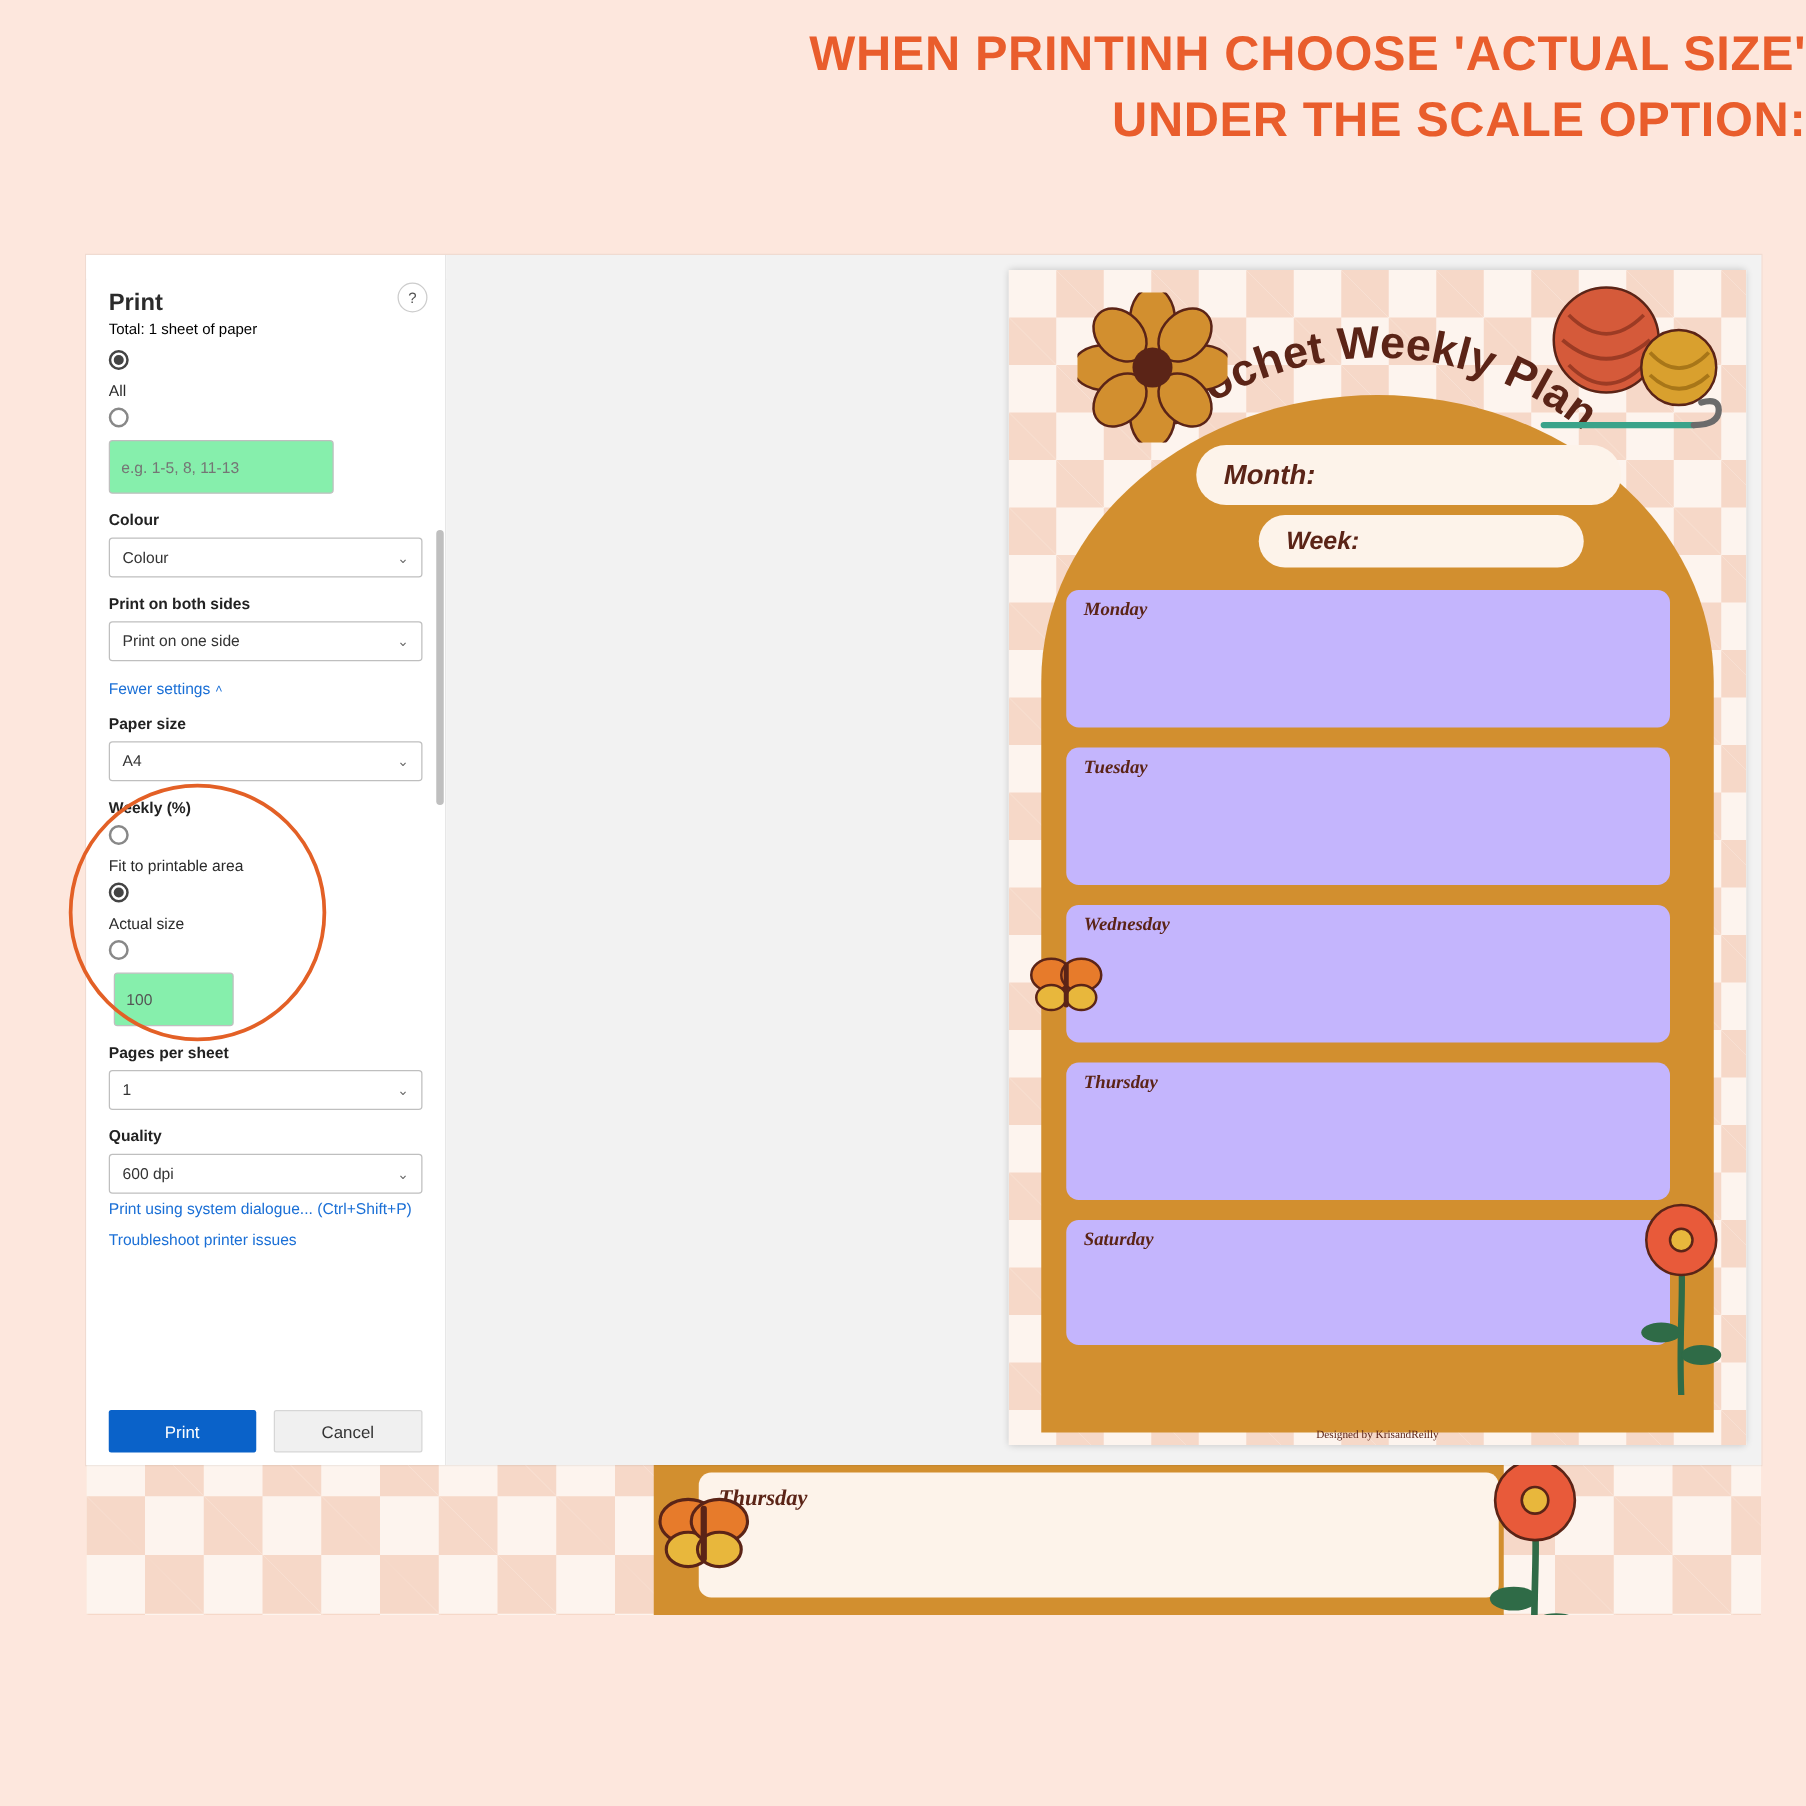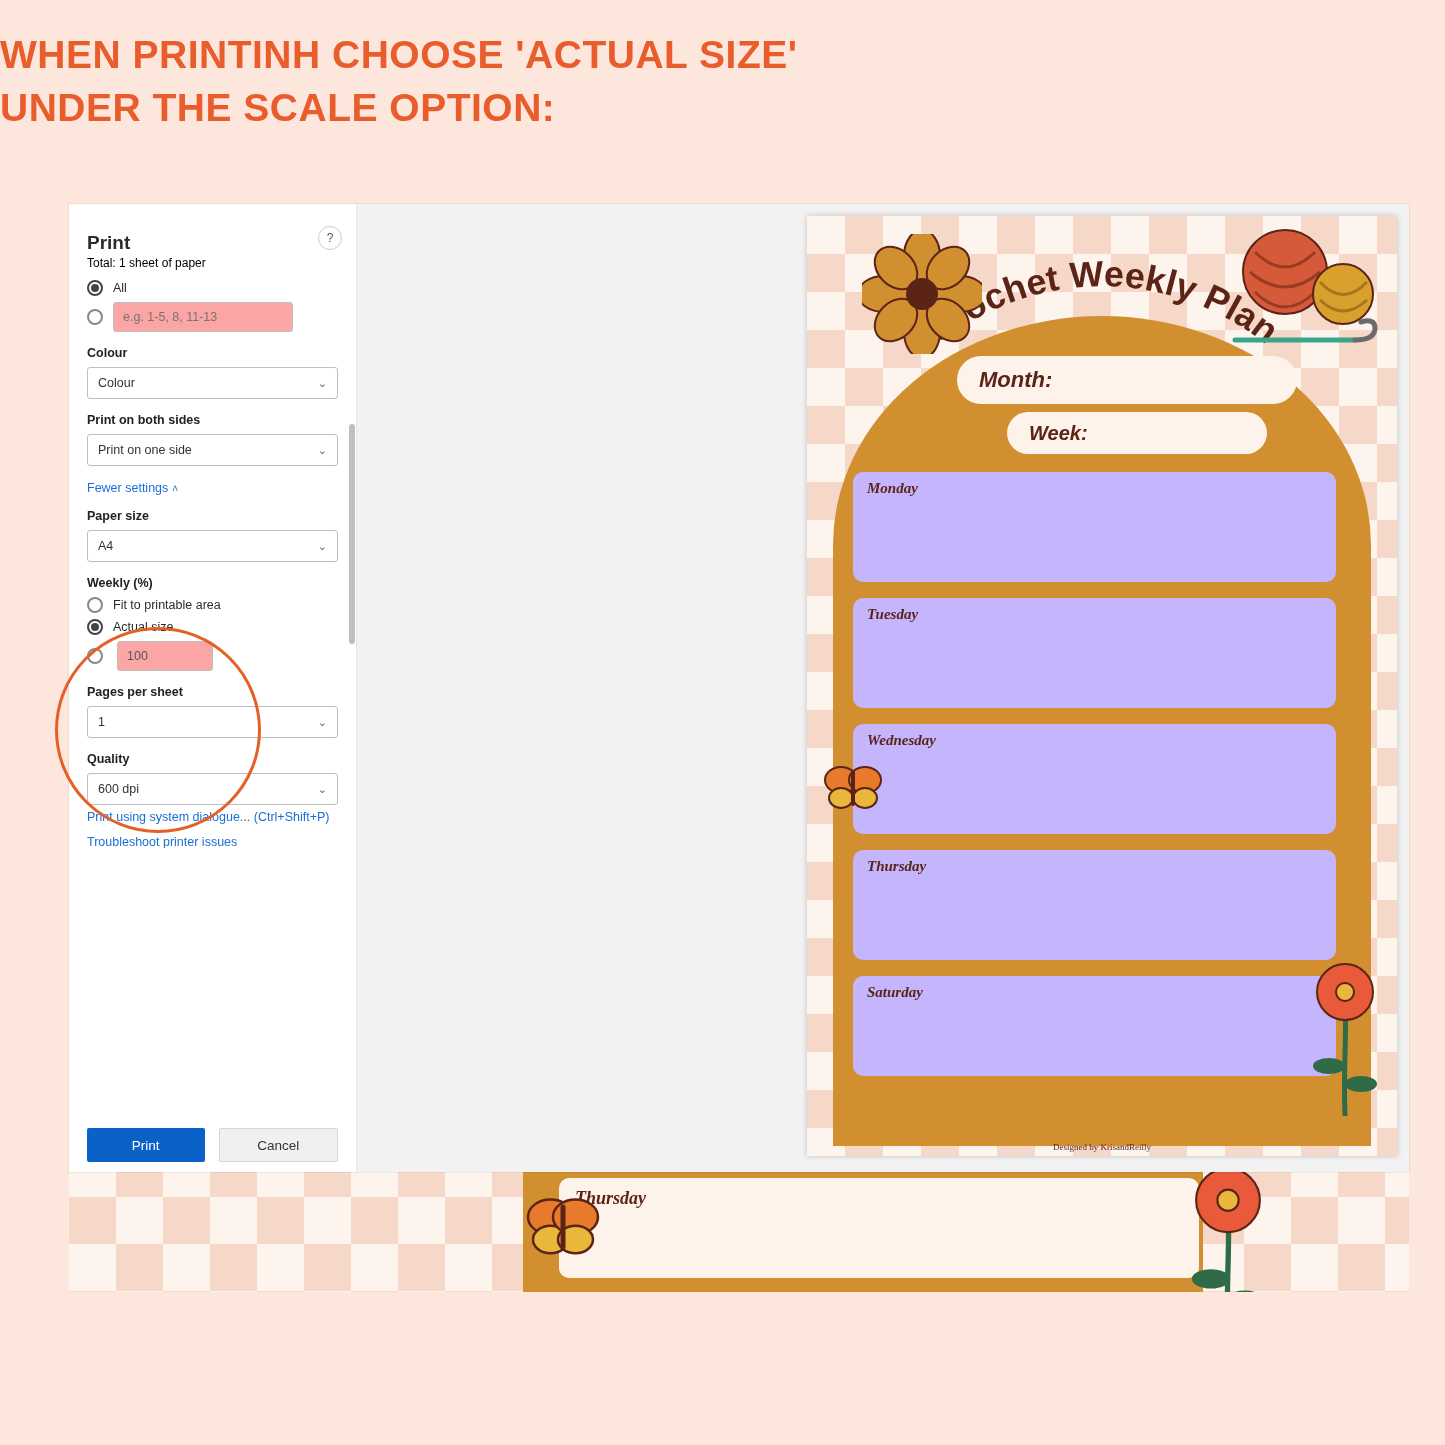--- a/index.html
+++ b/index.html
@@ -4,26 +4,26 @@
 <style>
   * { box-sizing: border-box; margin: 0; padding: 0; font-family: "Segoe UI", Arial, sans-serif; }
   body {
     width: 1445px;
     height: 1445px;
     background: #fde7dd;
     position: relative;
     overflow: hidden;
   }
   .heading {
-    text-align: left;
+    text-align: right;
     color: #e95d2c;
     font-weight: 700;
     font-size: 39px;
     letter-spacing: 0.5px;
-    padding-top: 29px;
+    padding-top: 18px;
     line-height: 1.35;
   }
 
   .app-window {
     position: absolute;
     left: 69px;
     top: 204px;
     width: 1340px;
     height: 968px;
     background: #ffffff;
@@ -71,24 +71,24 @@
     background: #fff;
   }
   .section-label {
     font-weight: 600;
     font-size: 12.5px;
     margin: 14px 0 7px;
     color: #222;
   }
   .radio-row {
     display: flex;
-    align-items: center;
     gap: 10px;
     margin: 6px 0;
     font-size: 12.5px;
+    flex-direction: column;
   }
   .radio {
     width: 16px; height: 16px;
     border: 2px solid #888;
     border-radius: 50%;
     display: inline-flex;
     align-items: center;
     justify-content: center;
     flex-shrink: 0;
   }
@@ -101,22 +101,22 @@
     background: #444;
     border-radius: 50%;
   }
   .text-input {
     border: 1px solid #bfbfbf;
     border-radius: 3px;
     padding: 5px 9px;
     font-size: 12.5px;
     color: #555;
     width: 180px;
-    height: 30px;
-    background: #fca5a5;
+    height: 43px;
+    background: #86efac;
   }
   .text-input.small { width: 96px; margin-left: 4px; }
   .select-box {
     width: 100%;
     height: 32px;
     border: 1px solid #bfbfbf;
     border-radius: 3px;
     display: flex;
     align-items: center;
     justify-content: space-between;

